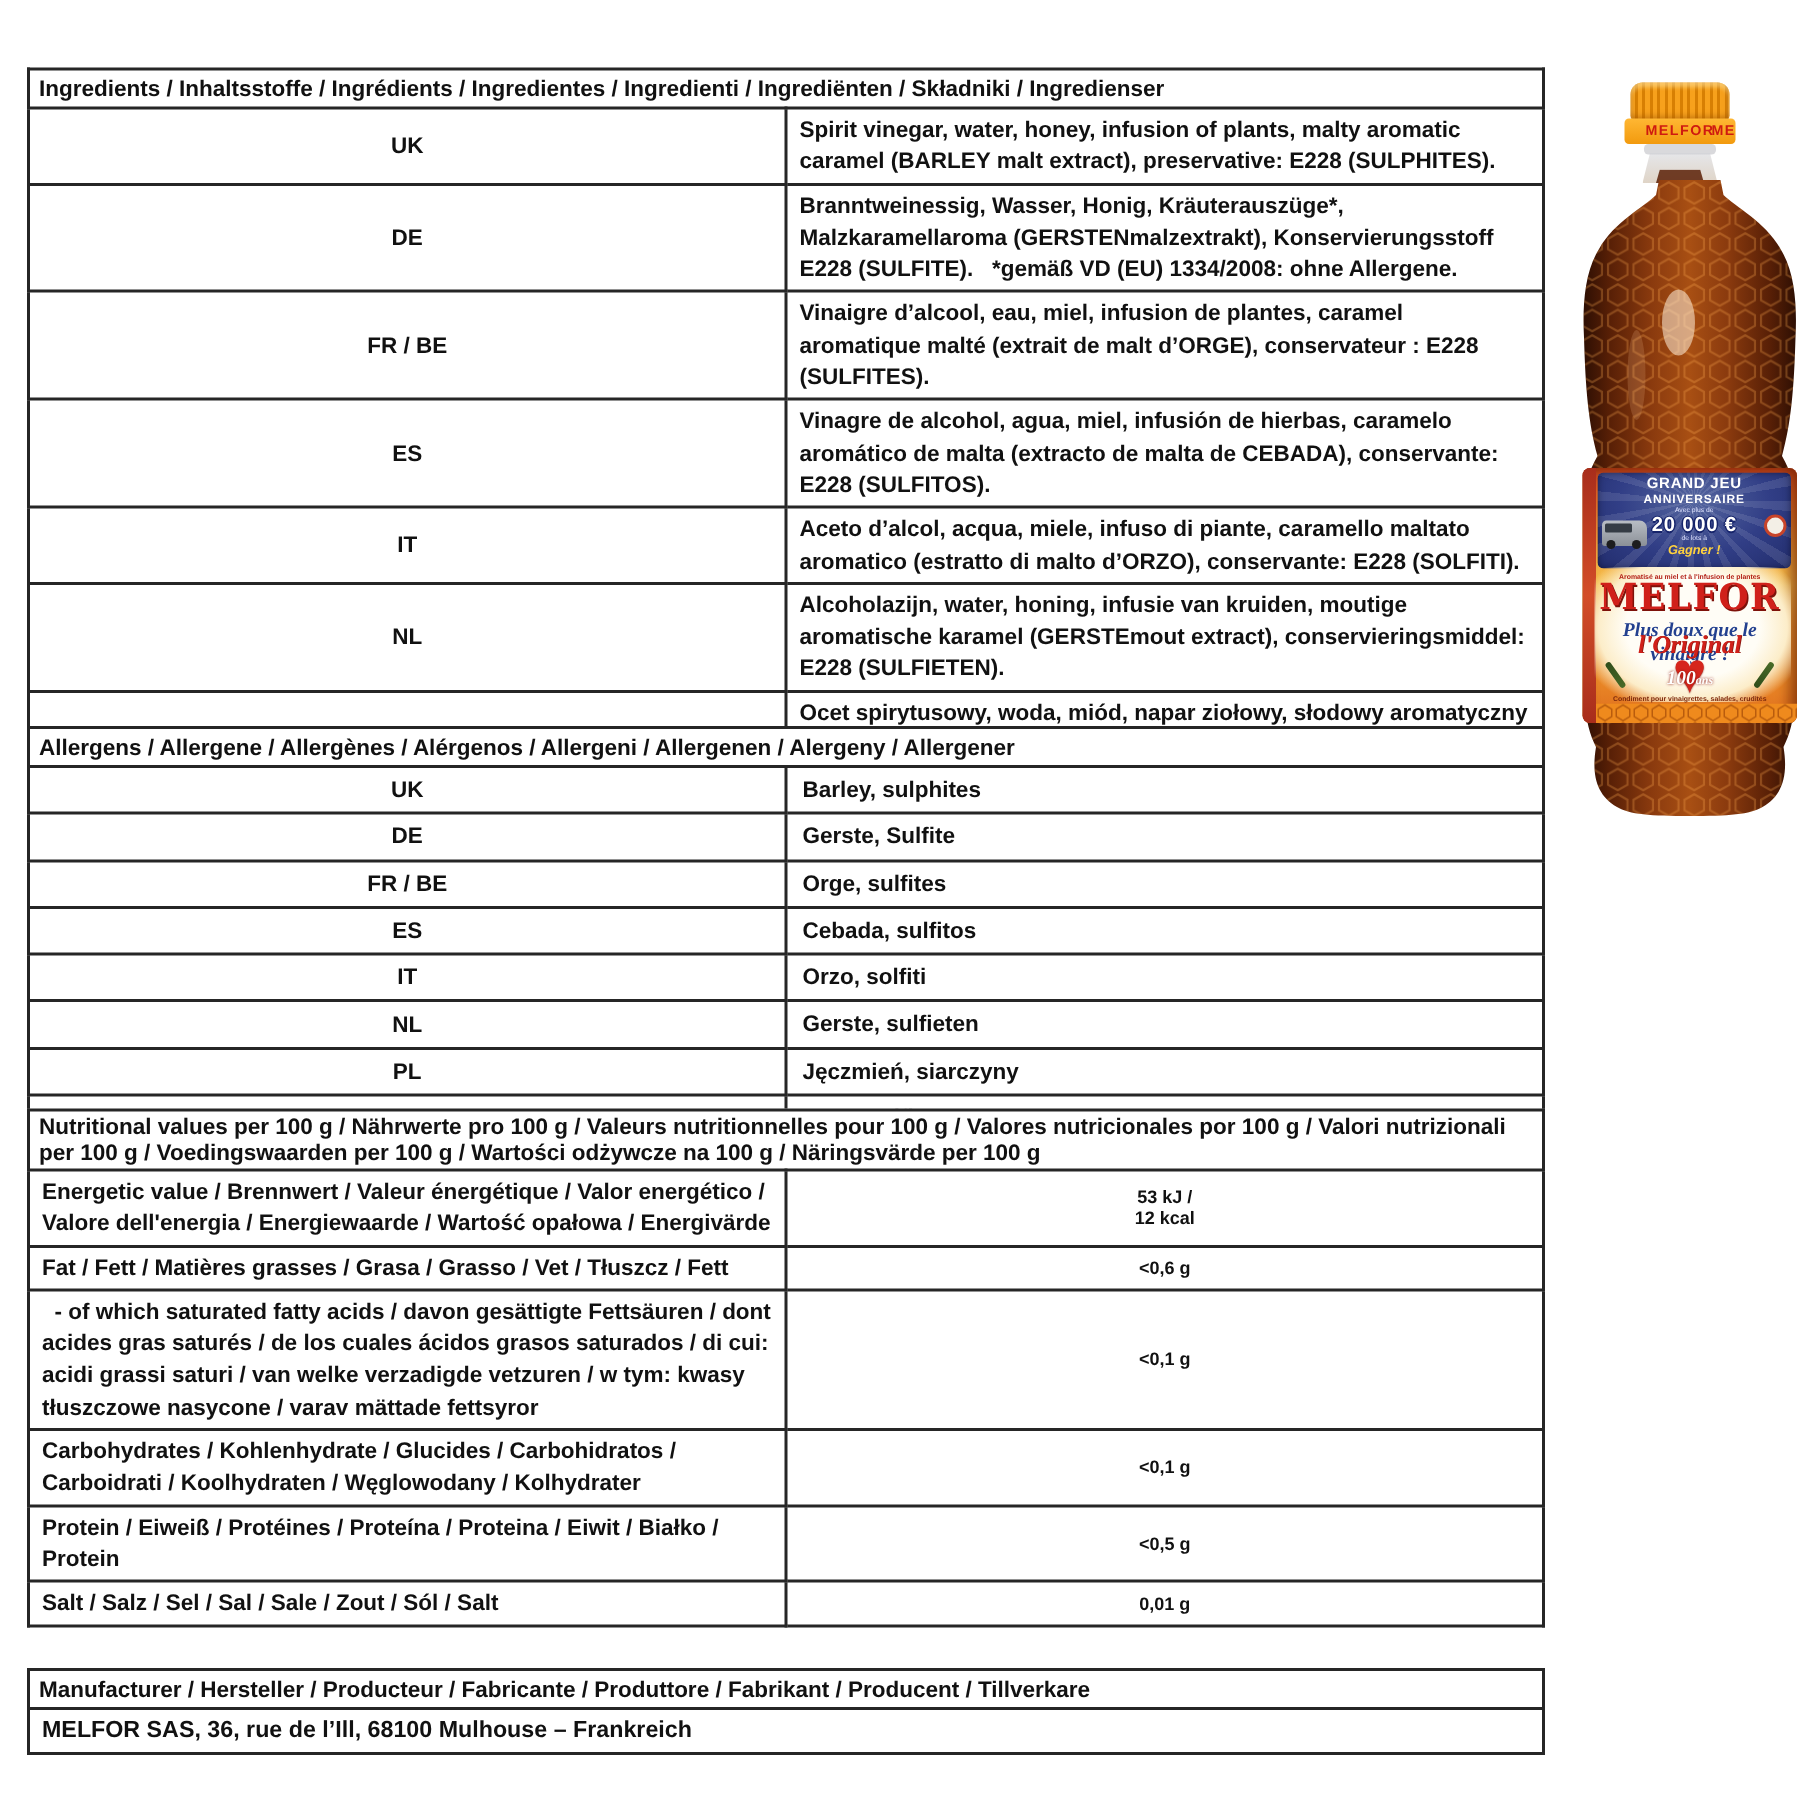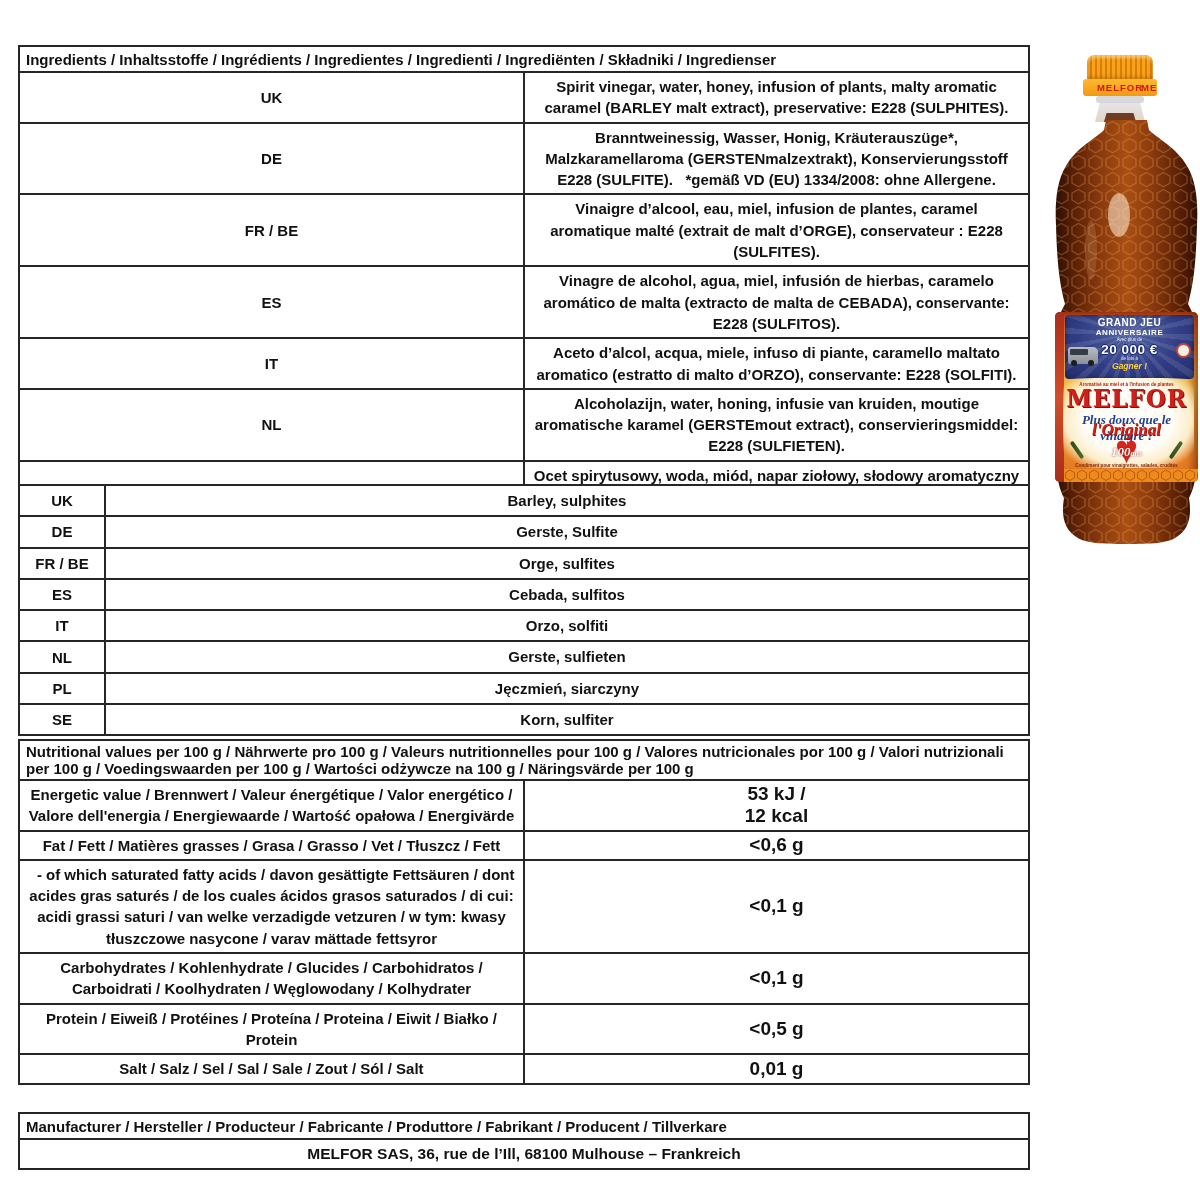--- a/index.html
+++ b/index.html
@@ -4,22 +4,22 @@
 <style>
   html,body{margin:0;padding:0;}
   body{width:1200px;height:1200px;background:#ffffff;font-family:"Liberation Sans",sans-serif;position:relative;overflow:hidden;}
   .page{position:absolute;inset:0;}
 
   
   table.spec{border-collapse:collapse;table-layout:fixed;position:absolute;left:18px;width:1012px;background:#fff;}
   table.spec td, table.spec th{border:2px solid #262626;font-weight:bold;color:#111;vertical-align:middle;}
   table.spec th.section-header{font-size:15px;text-align:left;padding:2px 6px;height:20px;}
   td.lang{ text-align:center;font-size:15px;padding:2px 2px;}
-  td.txt{font-size:15px;line-height:1.42;padding:3px 8px;text-align:center;border-radius:20px;}
-  td.val{font-size:19px;text-align:center;white-space:pre-line;padding:2px 4px;}
+  td.txt{font-size:15px;line-height:1.42;padding:3px 8px;text-align:left;border-radius:20px;}
+  td.val{font-size:12px;text-align:center;white-space:pre-line;padding:2px 4px;}
   #ingredients-table{top:45px;}
   #ingredients-table td.lang{width:62px;}
   #allergens-table{top:484px;}
   #allergens-table td.lang{width:80px;}
   #allergens-table td.txt{padding:4px 10px;}
   #nutrition-table{top:739px;}
   #nutrition-table td.val{width:122px;}
   #manufacturer-table{top:1112px;}
   #manufacturer-table td.txt{font-size:15.5px;padding:3px 8px;}
 
@@ -122,20 +122,23 @@
         </tr>
     <tr>
           <td class="lang">SE</td>
           <td class="txt">Spritvinäger, vatten, honung, örtinfusion, maltig aromatisk karamell (KORNmaltextrakt), konserveringsmedel: E228 (SULFITER).</td>
         </tr>
   </tbody>
     </table>
 
   <table class="spec" id="allergens-table">
     <tbody>
+        <tr>
+      <th class="section-header" colspan="2">Allergens / Allergene / Allergènes / Alérgenos / Allergeni / Allergenen / Alergeny / Allergener</th>
+    </tr>
     <tr>
           <td class="lang">UK</td>
           <td class="txt">Barley, sulphites</td>
         </tr>
     <tr>
           <td class="lang">DE</td>
           <td class="txt">Gerste, Sulfite</td>
         </tr>
     <tr>
           <td class="lang">FR / BE</td>

